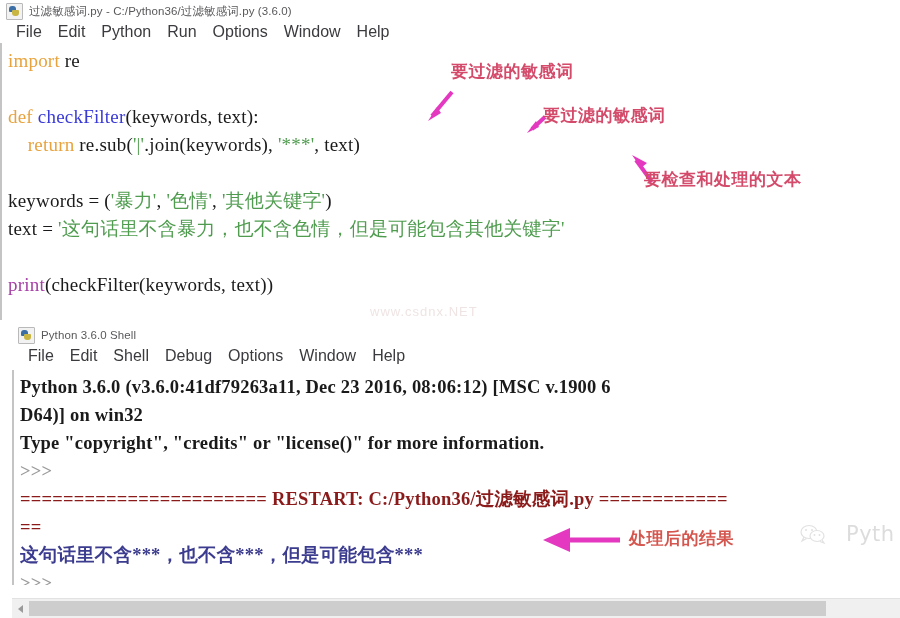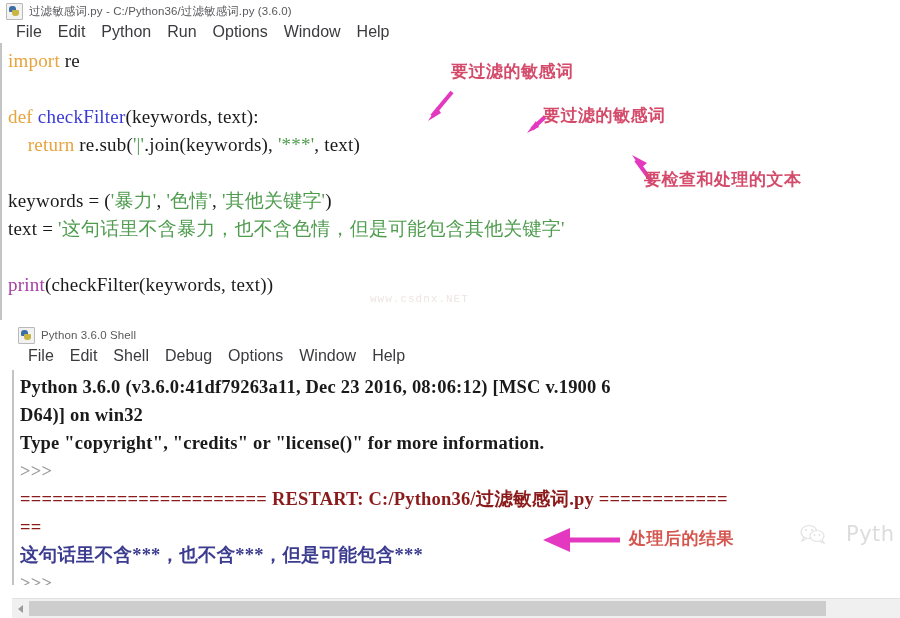--- a/index.html
+++ b/index.html
@@ -121,23 +121,23 @@
   .watermark{
     position:absolute;left:800px;top:522px;
     display:flex;align-items:center;gap:20px;
     opacity:0.30;
   }
   .wm-text{
     font-family:"DejaVu Sans","Liberation Sans",sans-serif;
     font-size:21px;color:#8d8d8d;white-space:nowrap;letter-spacing:0.5px;
   }
   .wm-faint{
-    position:absolute;left:370px;top:293px;
-    font-family:Liberation Mono, monospace;
-    font-size:11px;color:#efe4e4;letter-spacing:1px;white-space:nowrap;
+    position:absolute;left:370px;top:304px;
+    font-family:Liberation Sans, sans-serif;
+    font-size:13px;color:#efe4e4;letter-spacing:1px;white-space:nowrap;
   }
 </style>
 </head>
 <body>
 
 <div class="app">
 
   <div class="editor">
 
     <div class="titlebar">

